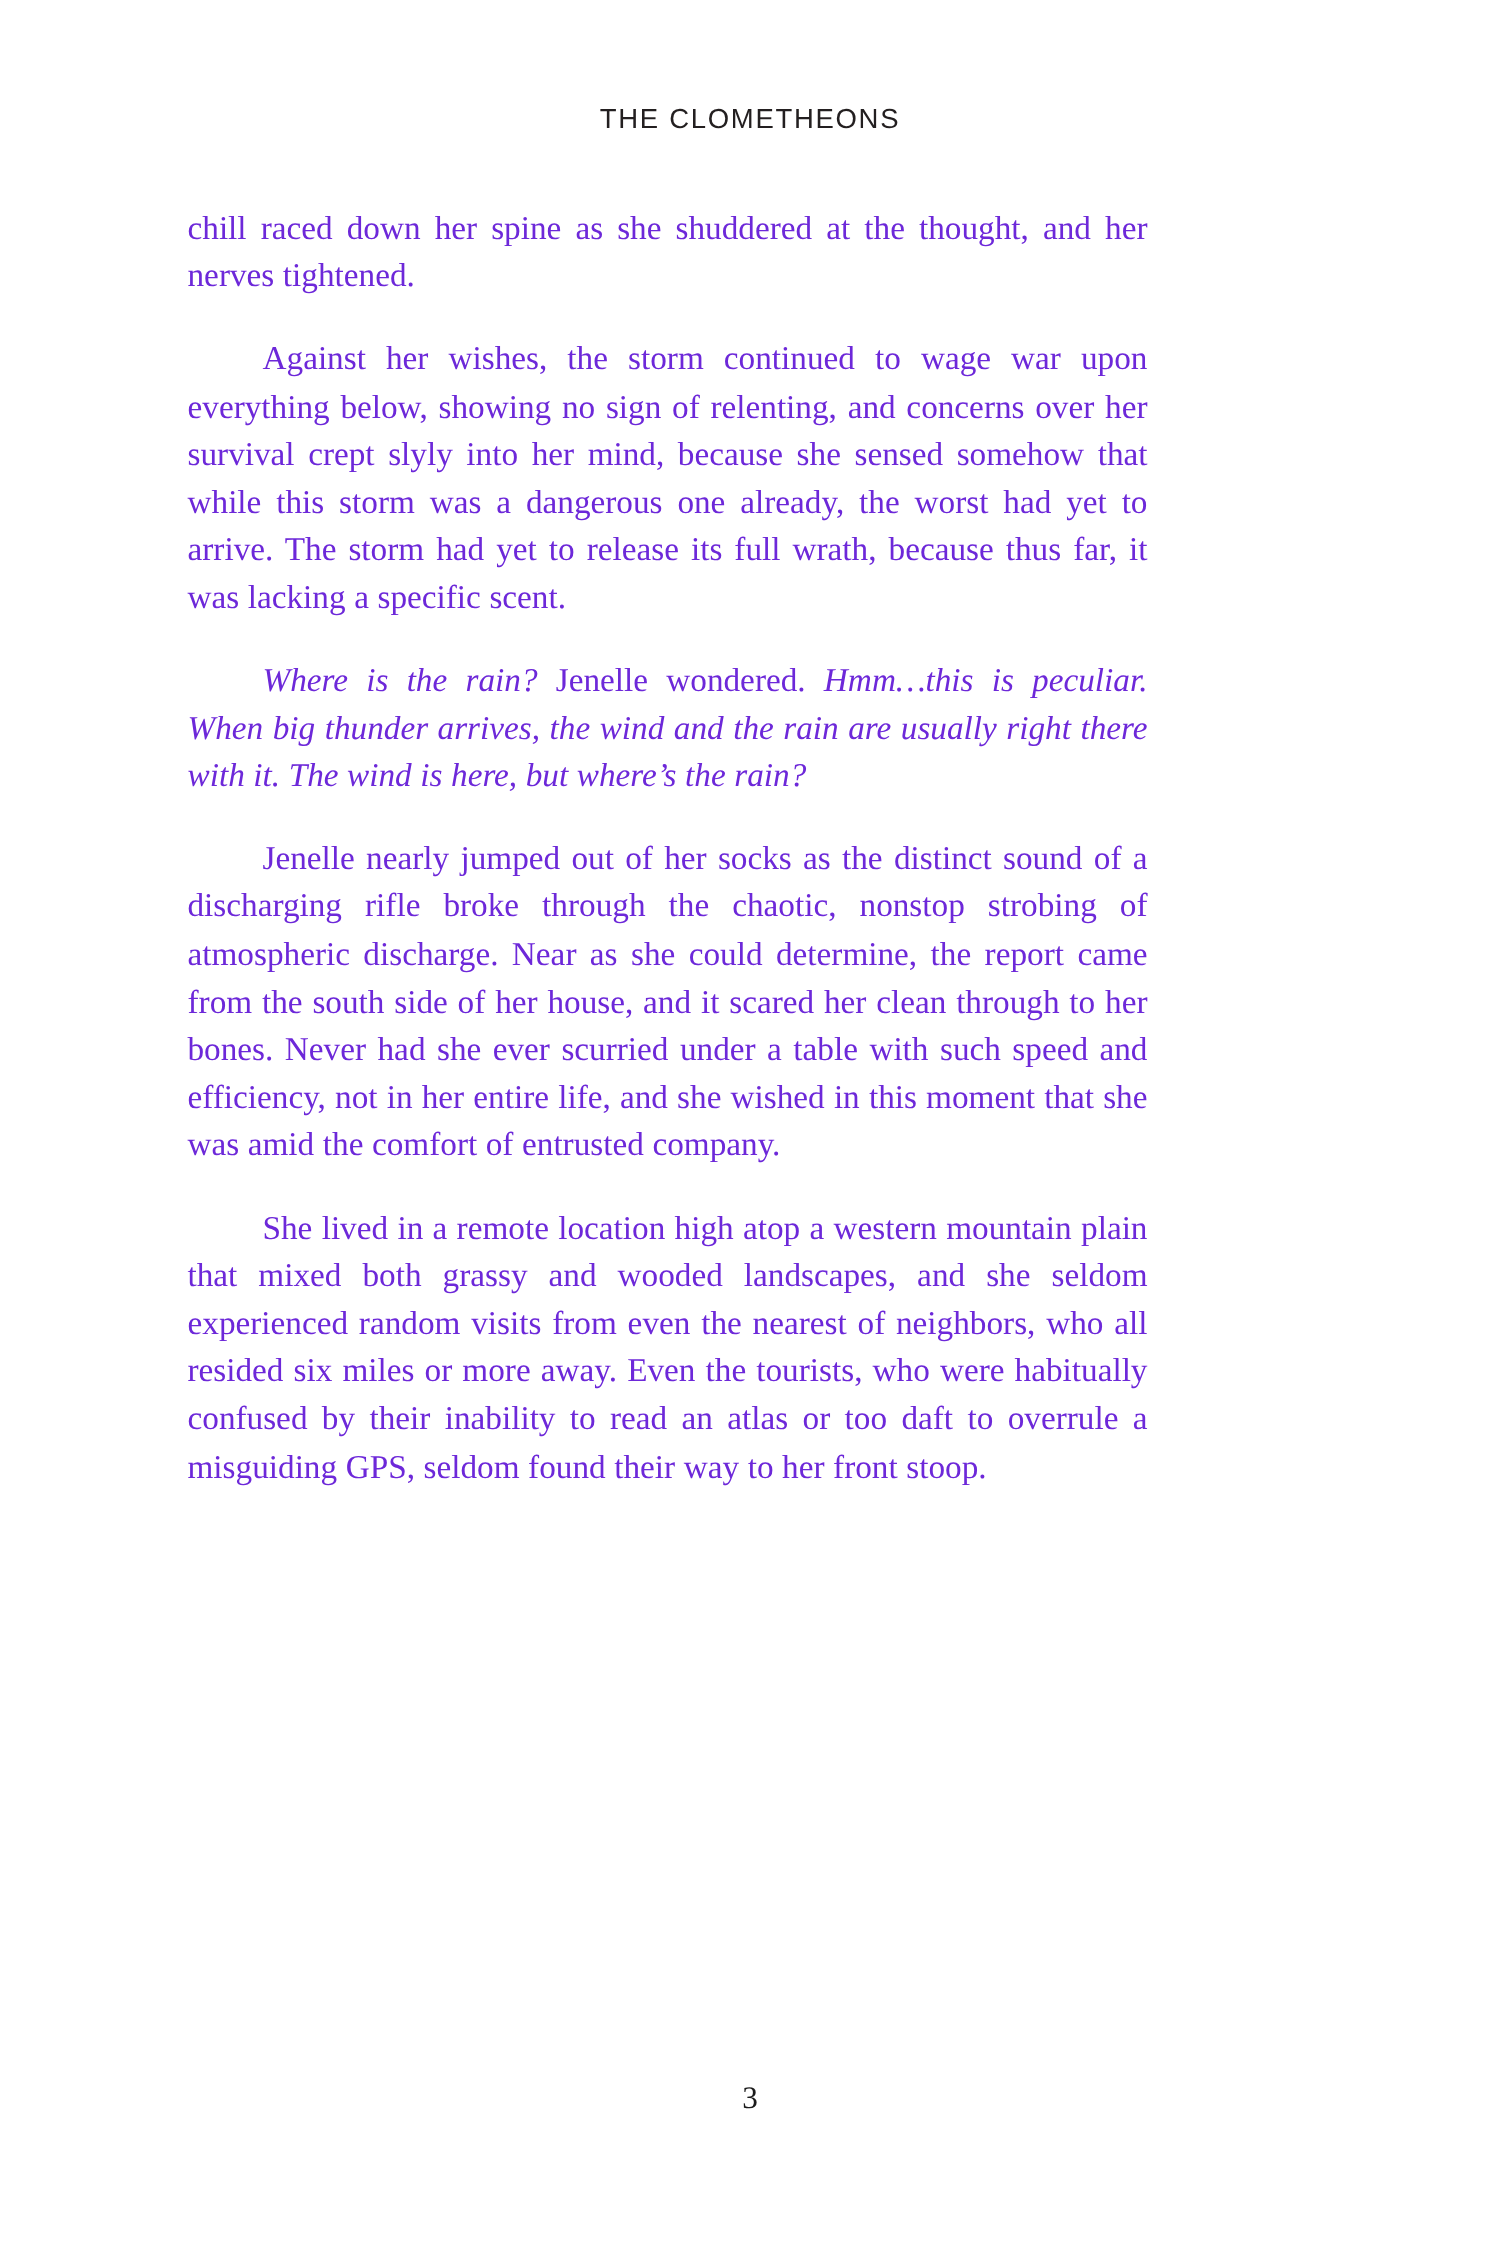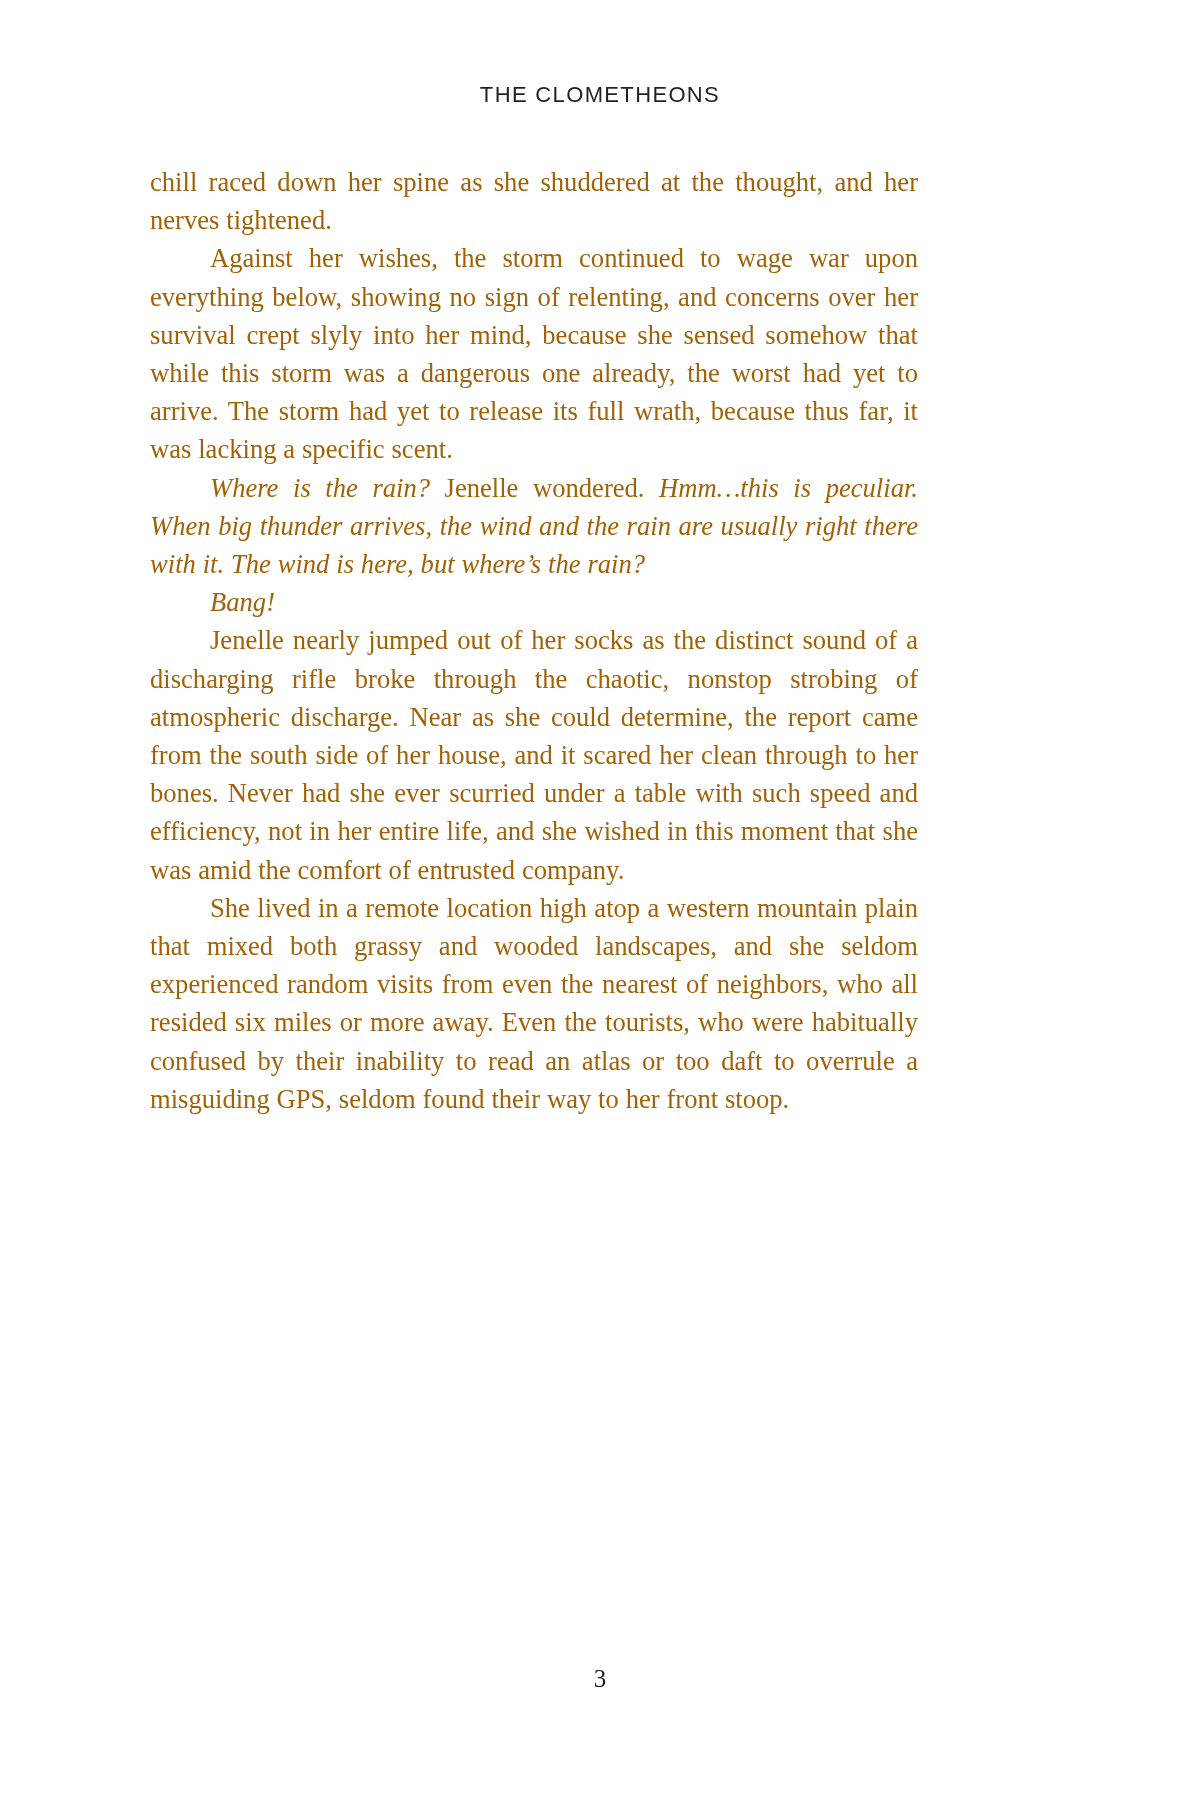--- a/index.html
+++ b/index.html
@@ -43,27 +43,28 @@
     top: 163px;
     left: 150px;
     width: 768px;
   }
   p.para {
     margin: 0;
     text-align: justify;
     text-justify: inter-word;
     font-size: 26.6px;
     line-height: 38.2px;
-    color: #a16207;
+    color: #6d28d9;
     hyphens: none;
     -webkit-hyphens: none;
     word-spacing: 0.2px;
   }
   p.para.indent {
     text-indent: 60px;
+    margin-top: 28px;
   }
   p.para.noindent {
     text-indent: 0;
   }
   
   p.para.ragged-last {
     text-align: justify;
   }
   em, .it {
     font-style: italic;
@@ -92,23 +93,20 @@
 
     <p class="para noindent">chill raced down her spine as she shuddered at the thought, and her nerves tightened.</p>
 
     <p class="para indent">Against her wishes, the storm continued to wage war upon everything below, showing no sign of relenting, and concerns over her survival crept slyly into her mind, because she sensed somehow that while this storm was a dangerous one already, the worst had yet to arrive. The storm had yet to release its full wrath, because thus far, it was lacking a specific scent.</p>
 
     <p class="para indent">
       <em class="it">Where is the rain?</em><span> Jenelle wondered. </span><em class="it">Hmm…this is peculiar. When big thunder arrives, the wind and the rain are usually right there with it. The wind is here, but where’s the rain?</em>
     </p>
 
 
-    <p class="para indent">
-      <em class="it">Bang!</em>
-    </p>
 
     <p class="para indent">Jenelle nearly jumped out of her socks as the distinct sound of a discharging rifle broke through the chaotic, nonstop strobing of atmospheric discharge. Near as she could determine, the report came from the south side of her house, and it scared her clean through to her bones. Never had she ever scurried under a table with such speed and efficiency, not in her entire life, and she wished in this moment that she was amid the comfort of entrusted company.</p>
 
 
     <p class="para indent">She lived in a remote location high atop a western mountain plain that mixed both grassy and wooded landscapes, and she seldom experienced random visits from even the nearest of neighbors, who all resided six miles or more away. Even the tourists, who were habitually confused by their inability to read an atlas or too daft to overrule a misguiding GPS, seldom found their way to her front stoop.</p>
 
 
   </div>
 
   <div class="folio">3</div>

